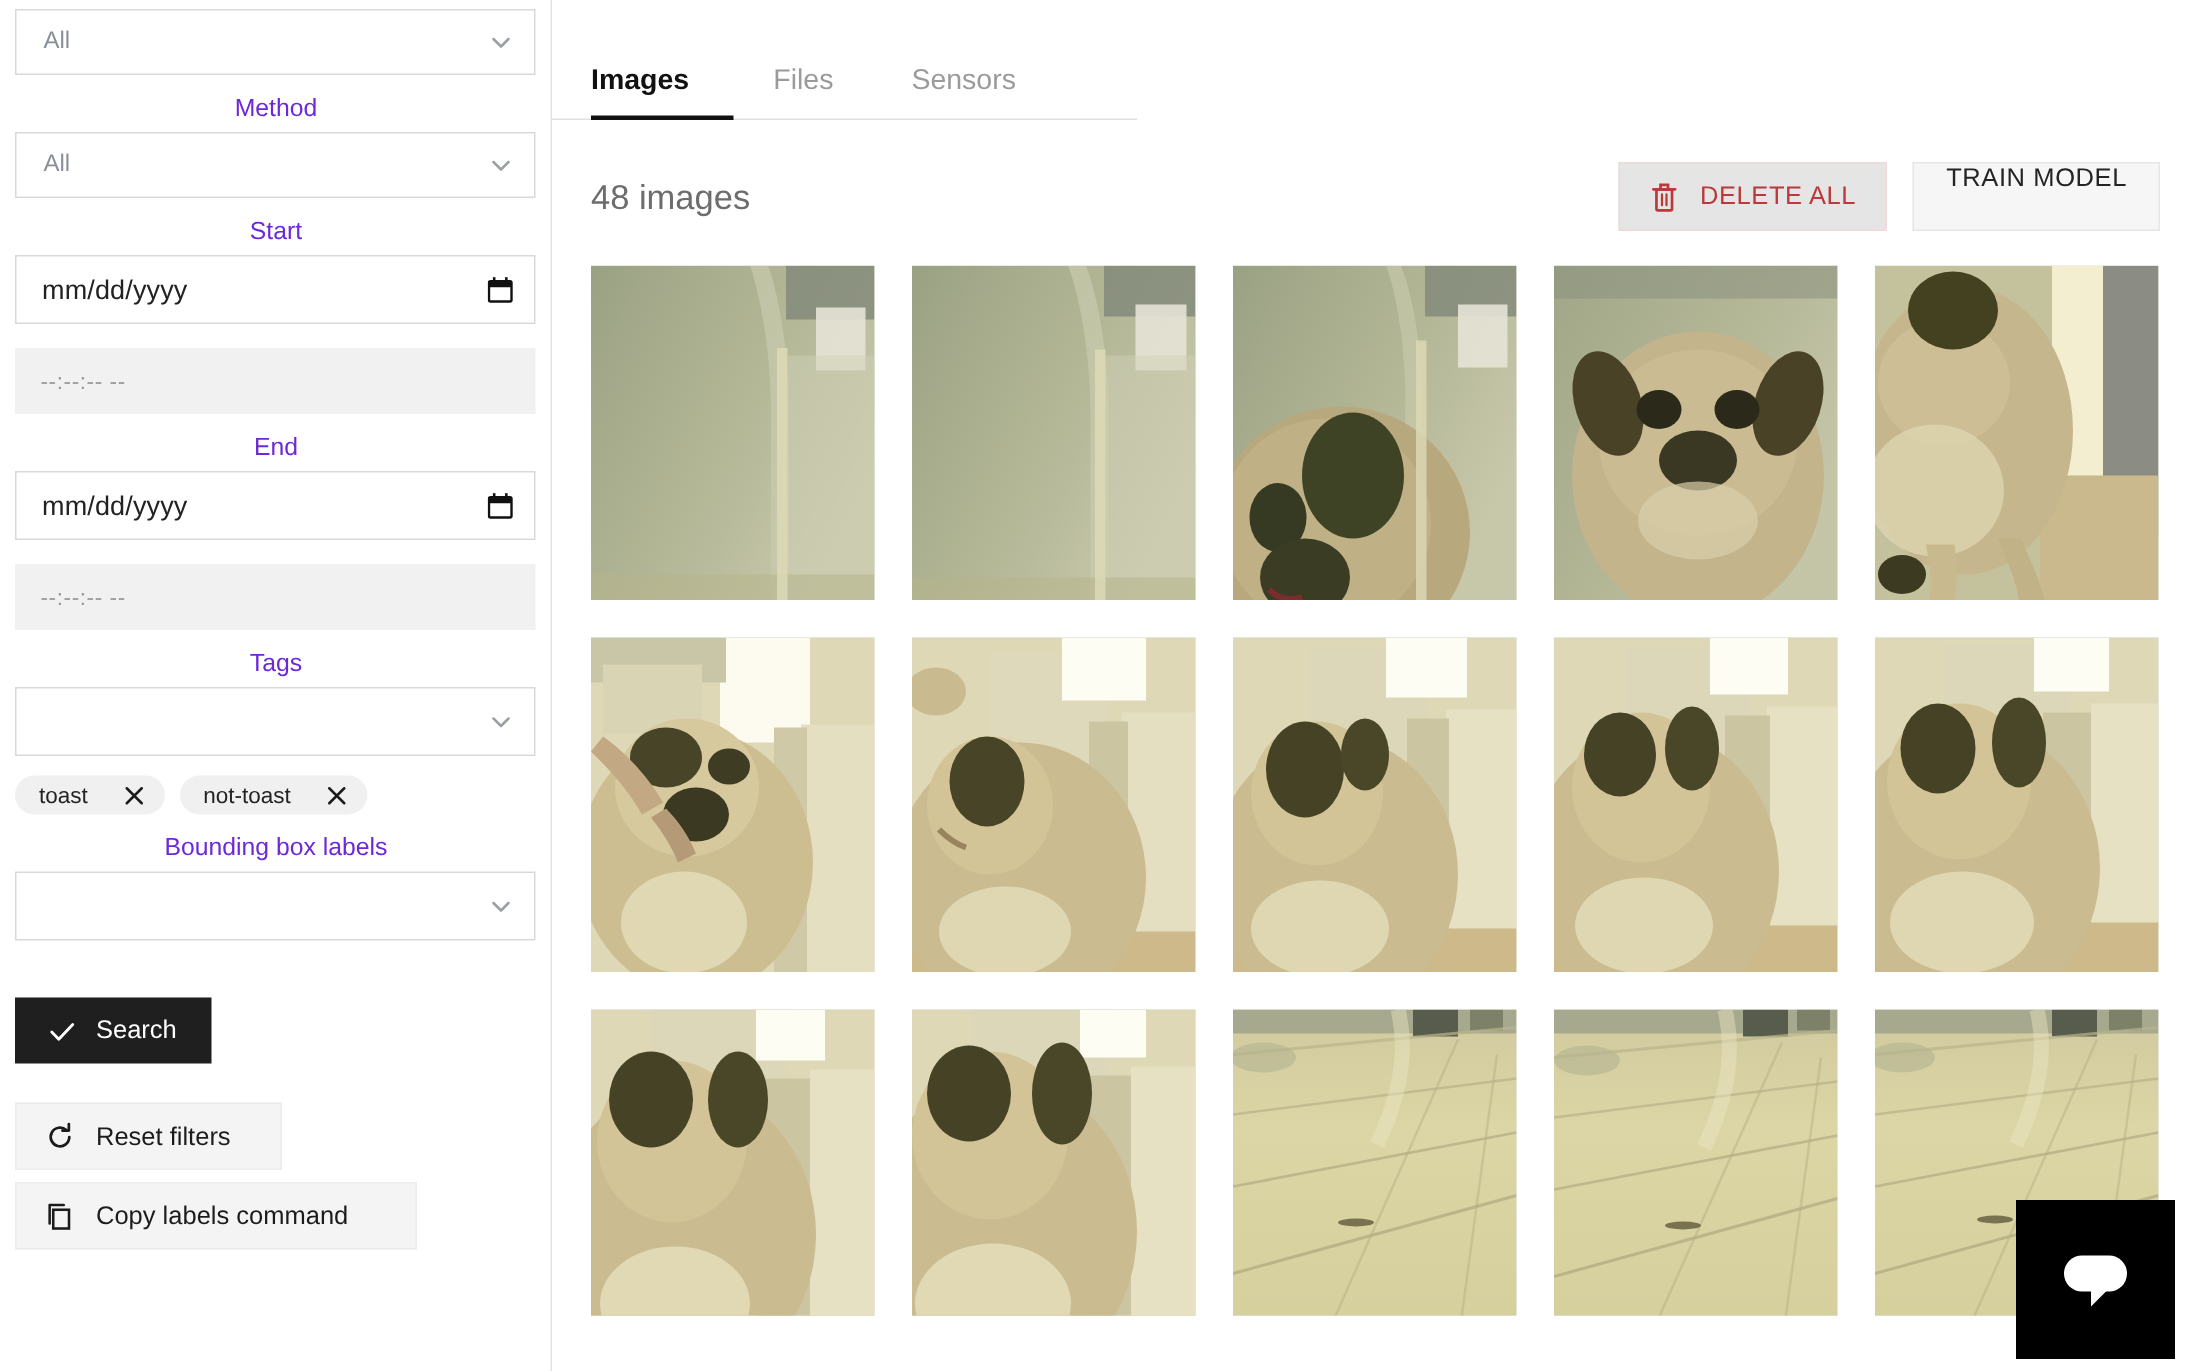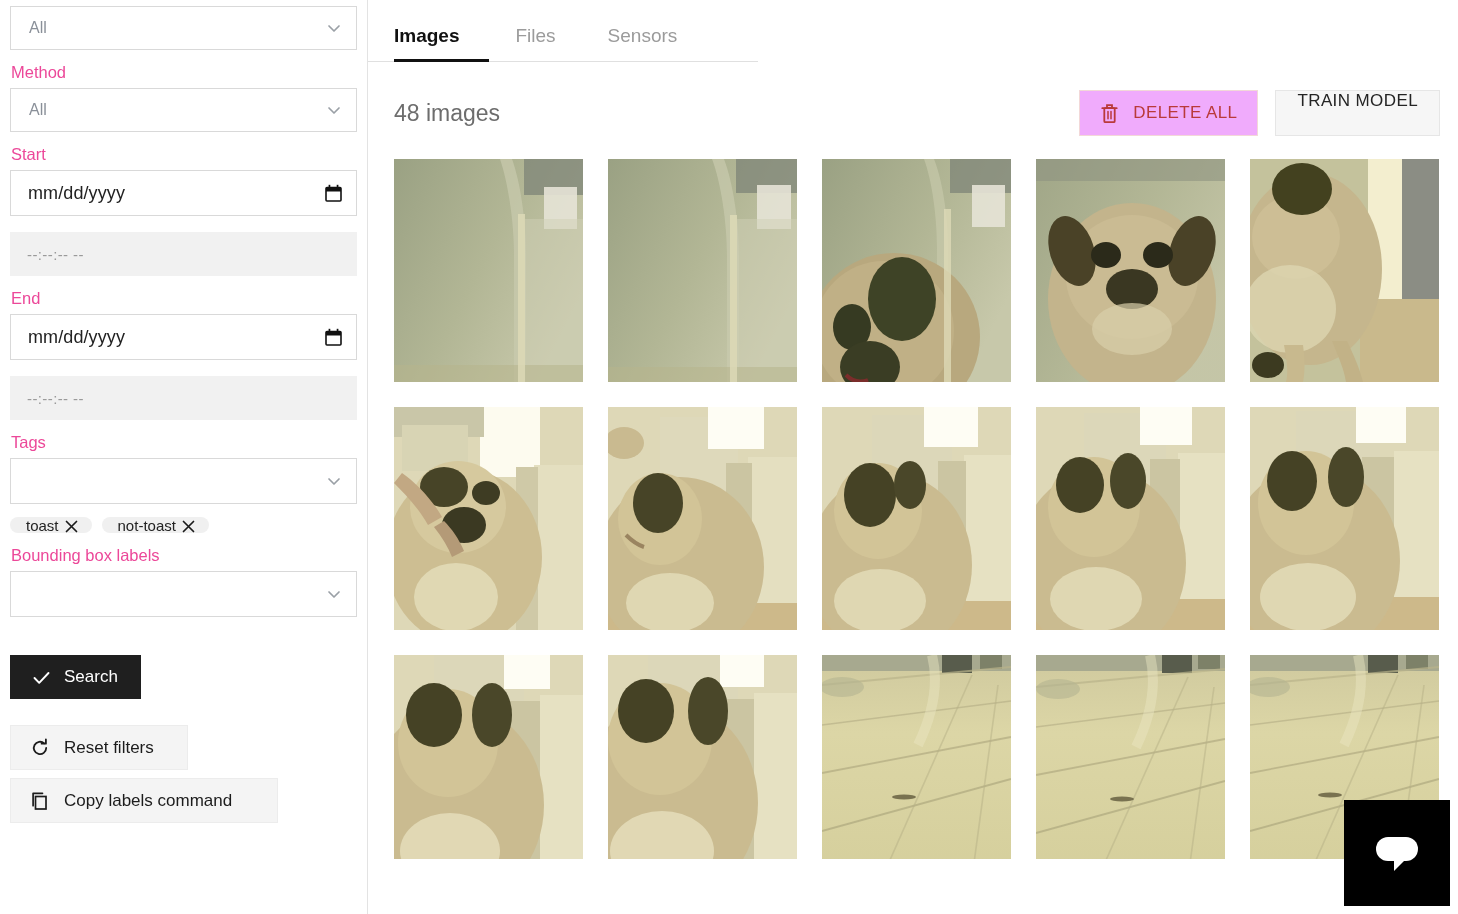--- a/index.html
+++ b/index.html
@@ -21,23 +21,24 @@
     height: 914px;
     background: #ffffff;
     border-right: 1px solid #e3e3e3;
     padding: 0 10px 0 10px;
     overflow: hidden;
     position: relative;
   }
   .field-label {
     font-size: 16.5px;
     line-height: 20px;
-    color: #ec4899;
+    color: #6d28d9;
     font-weight: 400;
     margin: 0 0 6px 1px;
+    text-align: center;
   }
   .select-box {
     position: relative;
     height: 44px;
     border: 1px solid #d9d9d9;
     background: #ffffff;
     display: flex;
     align-items: center;
     padding: 0 38px 0 18px;
     font-size: 16px;
@@ -81,24 +82,24 @@
     color: #9a9a9a;
     letter-spacing: .4px;
   }
   .gap-12 { height: 12px; }
   .gap-16 { height: 16px; }
 
   .chips { display: flex; gap: 10px; margin-top: 13px; }
   .chip {
     background: #f0f0f0;
     border-radius: 16px;
-    height: 16px;
-    display: flex;
-    align-items: center;
-    gap: 6px;
+    height: 26px;
+    display: flex;
+    align-items: center;
+    gap: 24px;
     padding: 0 14px 0 16px;
     font-size: 15px;
     color: #232323;
   }
   .chip .x { width: 13px; height: 13px; display:block; }
 
   .tags-select { height: 46px; }
   .bbox-select { height: 46px; }
 
   .btn-search {
@@ -140,21 +141,21 @@
     height: 914px;
     position: relative;
     overflow: hidden;
     background: #ffffff;
   }
   .tabs {
     display: flex;
     align-items: flex-end;
     gap: 0;
     padding-left: 26px;
-    height: 62px;
+    height: 80px;
     border-bottom: 1px solid #e0e0e0;
     width: 390px;
     margin-left: 0;
   }
   .tabstrip-wrap { position: relative; }
   .tab {
     font-size: 19px;
     padding: 0 26px 16px 26px;
     cursor: pointer;
     color: #9b9b9b;
@@ -179,21 +180,21 @@
     margin-top: 26px;
     height: 50px;
   }
   .count {
     font-size: 23px;
     color: #6d6d6d;
     font-weight: 400;
   }
   .toolbar-actions { display: flex; gap: 17px; align-items: center; }
   .btn-delete {
-    background: #f0abfc;
+    background: #e5e5e5;
     border: 1px solid #f2d8d8;
     color: #b93a3a;
     height: 46px;
     display: flex;
     align-items: center;
     gap: 14px;
     padding: 0 20px;
     font-size: 17px;
     letter-spacing: .4px;
     cursor: pointer;

